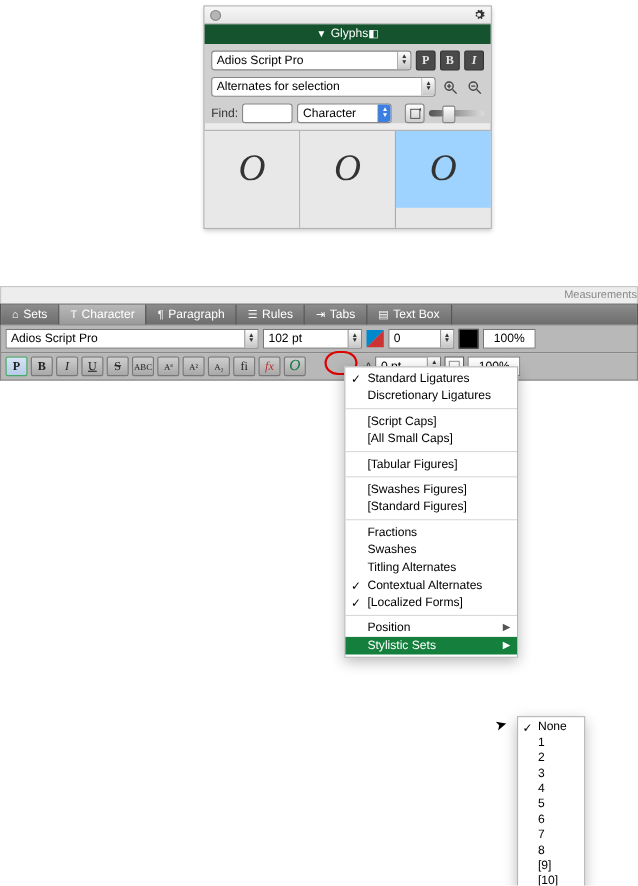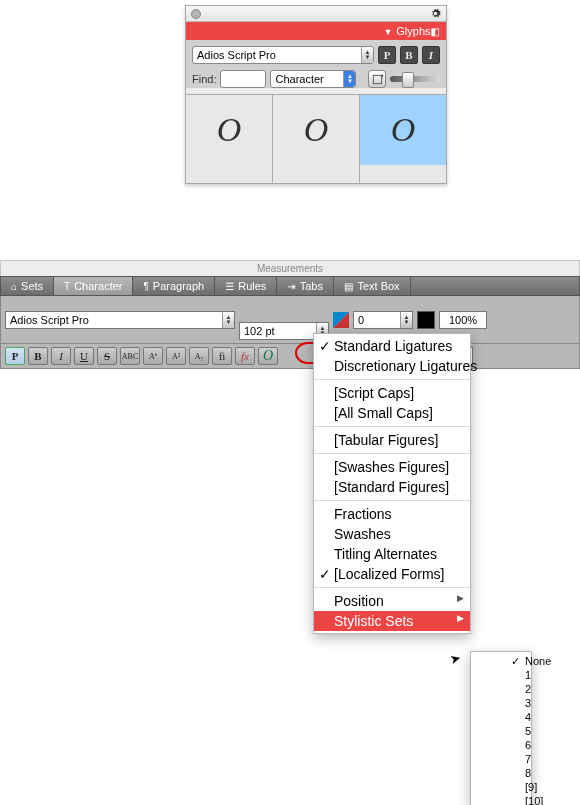--- a/index.html
+++ b/index.html
@@ -3,21 +3,21 @@
 <meta charset="utf-8">
 <style>
   * { box-sizing: border-box; margin: 0; padding: 0; }
   body { font-family: -apple-system, "Lucida Grande", Arial, sans-serif; font-size: 11px; color: #000; background: #fff; width: 580px; height: 805px; position: relative; }
   
   
   .glyphs-panel { position:absolute; left:185px; top:5px; width:262px; border:1px solid #a6a6a6; background:#ececec; box-shadow: 0 2px 4px rgba(0,0,0,.2); }
   .panel-titlebar { background: linear-gradient(#f7f7f7,#e6e6e6); height:16px; position:relative; border-bottom:1px solid #bbb;}
   .traffic { position:absolute; left:5px; top:3px; width:10px; height:10px; border-radius:50%; background:#b5b5b5; border:1px solid #888;}
   .gear    { position:absolute; right:5px; top:2px; }
-  .panel-header { background:#ef4444; color:#fff; font-size:11px; padding:3px 6px; display:flex; align-items:center; justify-content:flex-end;}
+  .panel-header { background:#14532d; color:#fff; font-size:11px; padding:3px 6px; display:flex; align-items:center; justify-content:center;}
   .panel-header .tri { font-size:9px; margin-right:4px;}
   .panel-header .dock { font-size:10px;}
   .panel-body { padding:6px 6px 0 6px; background:#d0d0d0; }
   .row { display:flex; align-items:center; gap:4px; margin-bottom:6px;}
   .font-select, .alt-select, .mode-select { background:#fff; border:1px solid #888; border-radius:3px; height:18px; display:flex; align-items:center; padding:0 4px; font-size:11px; flex:1; position:relative;}
   .end-stepper { width:12px; background:linear-gradient(#fdfdfd,#c6c6c6); border-left:1px solid #999; border-radius:0 3px 3px 0; position:absolute; right:0; top:0; bottom:0; display:flex; flex-direction:column; align-items:center; justify-content:center; font-size:6px; color:#333; line-height:5px;}
   .fmt-btn { width:18px; height:18px; background:#4a4a4a; color:#e6e6e6; display:flex; align-items:center; justify-content:center; font-family:Georgia,serif; font-weight:bold; border:1px solid #333; border-radius:2px;}
   .fmt-btn.i{font-style:italic; font-family:Georgia,serif;}
   .mag { width:18px; height:18px; display:flex; align-items:center;justify-content:center; }
   .find-label{ color:#333; font-size:11px;}
@@ -29,57 +29,57 @@
   .slider::after{content:""; position:absolute; left:12px; top:-4px; width:10px; height:14px; background:linear-gradient(#fff,#ccc); border:1px solid #888; border-radius:2px;}
   .cells { display:flex; border-top:1px solid #aaa;}
   .cell { flex:1; height:70px; border-right:1px solid #aaa; background:#e8e8e8; display:flex; align-items:center; justify-content:center; font-family: "Brush Script MT","Snell Roundhand",cursive; font-size:34px; font-style:italic; color:#333;}
   .cell:last-child{border-right:none;}
   .cell.sel{ background:#9fd3ff;}
   .cells2 { display:flex; }
   .cells2 .cell{height:18px; font-size:0;}
   
   
   .meas-wrap{ position:absolute; left:0; top:260px; width:580px; }
-  .meas-label{ text-align:center; font-size:10px; color:#888; padding:2px 0; background:#ededed; border:1px solid #c7c7c7; border-bottom:none;}
+  .meas-label{ text-align:right; font-size:10px; color:#888; padding:2px 0; background:#ededed; border:1px solid #c7c7c7; border-bottom:none;}
   .tabbar{ display:flex; background:linear-gradient(#8c8c8c,#6d6d6d); border:1px solid #555; height:20px;}
   .tab{ flex:0 0 auto; padding:0 10px; display:flex; align-items:center; gap:4px; color:#fff; font-size:11px; border-right:1px solid #555;}
   .tab.active{ background:linear-gradient(#b8b8b8,#9a9a9a); color:#fff;}
   .tab .ic{ font-size:10px;}
   .controls{ background:#b8b8b8; border:1px solid #888; border-top:none; padding:3px 4px; display:flex; align-items:center; gap:4px;}
   .controls2{ background:#b8b8b8; border:1px solid #888; border-top:none; padding:3px 4px; display:flex; align-items:center; gap:3px;}
   .fld{ background:#fff; border:1px solid #777; height:18px; display:flex; align-items:center; padding:0 4px; font-size:11px; position:relative;}
   .fld .end-stepper{border-radius:0;}
   .font-fld{ width:230px;}
-  .size-fld{ width:90px;margin-top:23px;}
+  .size-fld{ width:90px;}
   .num-fld{ width:60px;}
   .pct-fld{ width:48px; justify-content:center;}
   .sq{ width:18px; height:18px; border:1px solid #555; background:#000;}
   .sq2{ width:18px; height:18px; border:1px solid #555; background:#fff; position:relative;}
   .sq2::after{content:""; position:absolute; inset:3px; border:1px solid #999;}
   .tool{ width:20px; height:18px; background:linear-gradient(#cfcfcf,#a8a8a8); border:1px solid #777; border-radius:2px; display:flex; align-items:center; justify-content:center; font-family:Georgia,serif; font-size:11px; color:#222;}
   .tool.bold{font-weight:bold;}
   .tool.ital{font-style:italic;}
   .tool.under{text-decoration:underline;}
   .tool.strike{text-decoration:line-through;}
   .tool.sel{ background:linear-gradient(#d6e4f5,#b6cce8); border-color:#4a6;}
   .tool.sm{font-size:8px;}
   .red-ring{ position:absolute; width:30px; height:22px; border:2px solid #d00; border-radius:50%/60%; pointer-events:none;}
   
   
-  .menu{ position:absolute; left:313px; top:333px; width:158px; background:#fff; border:1px solid #b6b6b6; box-shadow:0 4px 12px rgba(0,0,0,.28); padding:2px 0; font-size:14px;}
+  .menu{ position:absolute; left:313px; top:333px; width:158px; background:#fff; border:1px solid #b6b6b6; box-shadow:0 4px 12px rgba(0,0,0,.28); padding:2px 0; font-size:11px;}
   .menu .mi{ padding:2px 12px 2px 20px; position:relative; white-space:nowrap;}
   .menu .mi.checked::before{content:"✓"; position:absolute; left:5px;}
   .menu hr{ border:none; border-top:1px solid #d9d9d9; margin:3px 0;}
   .menu .mi.sub::after{content:"▶"; position:absolute; right:6px; font-size:9px; color:#555;}
-  .menu .mi.hl{ background:#ef4444; color:#fff;}
+  .menu .mi.hl{ background:#15803d; color:#fff;}
   .menu .mi.hl::after{color:#fff;}
   .cursor{ position:absolute; left:450px; top:651px; font-size:13px; color:#000; pointer-events:none; transform:rotate(-15deg);}
   
   .submenu{ position:absolute; left:470px; top:651px; width:62px; background:#fff; border:1px solid #b6b6b6; box-shadow:0 4px 12px rgba(0,0,0,.28); padding:2px 0; font-size:11px;}
-  .submenu .mi{ padding:1px 8px 1px 18px; position:relative;margin-left:36px;}
+  .submenu .mi{ padding:1px 8px 1px 18px; position:relative;}
   .submenu .mi.checked::before{content:"✓"; position:absolute; left:4px;}
   
   svg{display:block}
 </style>
 </head>
 <body>
 
 <div class="glyphs-panel">
   <div class="panel-titlebar">
     <span class="traffic"></span>
@@ -103,20 +103,41 @@
           <span>P</span>
         </div>
       <div class="fmt-btn">
           <span>B</span>
         </div>
       <div class="fmt-btn i">
           <span>I</span>
         </div>
     </div>
     <div class="row">
+      <div class="alt-select">
+        <span>Alternates for selection</span>
+        <span class="end-stepper">▲<br>▼</span>
+      </div>
+      <span class="mag">
+          <svg width="15" height="15" viewBox="0 0 24 24">
+            <circle cx="10" cy="10" r="6" fill="none" stroke="#444" stroke-width="2"></circle>
+            <line x1="15" y1="15" x2="21" y2="21" stroke="#444" stroke-width="2"></line>
+            <line x1="7" y1="10" x2="13" y2="10" stroke="#444" stroke-width="2"></line>
+            <line x1="10" y1="7" x2="10" y2="13" stroke="#444" stroke-width="2"></line>
+          </svg>
+        </span>
+      <span class="mag">
+          <svg width="15" height="15" viewBox="0 0 24 24">
+            <circle cx="10" cy="10" r="6" fill="none" stroke="#444" stroke-width="2"></circle>
+            <line x1="15" y1="15" x2="21" y2="21" stroke="#444" stroke-width="2"></line>
+            <line x1="7" y1="10" x2="13" y2="10" stroke="#444" stroke-width="2"></line>
+          </svg>
+        </span>
+    </div>
+    <div class="row">
       <span class="find-label">Find:</span>
       <div class="find-input"></div>
       <div class="mode-select">
         <span>Character</span>
         <span class="end-stepper" style="color:#fff">▲<br>▼</span>
       </div>
       <span style="flex:1"></span>
       <div class="quick">
           <svg width="11" height="11" viewBox="0 0 24 24">
             <rect x="3" y="3" width="18" height="18" fill="none" stroke="#555" stroke-width="2"></rect>
@@ -255,20 +276,21 @@
     <div class="mi">[All Small Caps]</div>
     <hr>
     <div class="mi">[Tabular Figures]</div>
     <hr>
     <div class="mi">[Swashes Figures]</div>
     <div class="mi">[Standard Figures]</div>
     <hr>
     <div class="mi">Fractions</div>
     <div class="mi">Swashes</div>
     <div class="mi">Titling Alternates</div>
+    <div class="mi checked">Contextual Alternates</div>
     <div class="mi checked">[Localized Forms]</div>
     <hr>
     <div class="mi sub">Position</div>
     <div class="mi sub hl">Stylistic Sets</div>
   </div>
 <span class="cursor">➤</span>
 <div class="submenu" id="ss-menu">
     <div class="mi checked">None</div>
     <div class="mi">1</div>
     <div class="mi">2</div>

